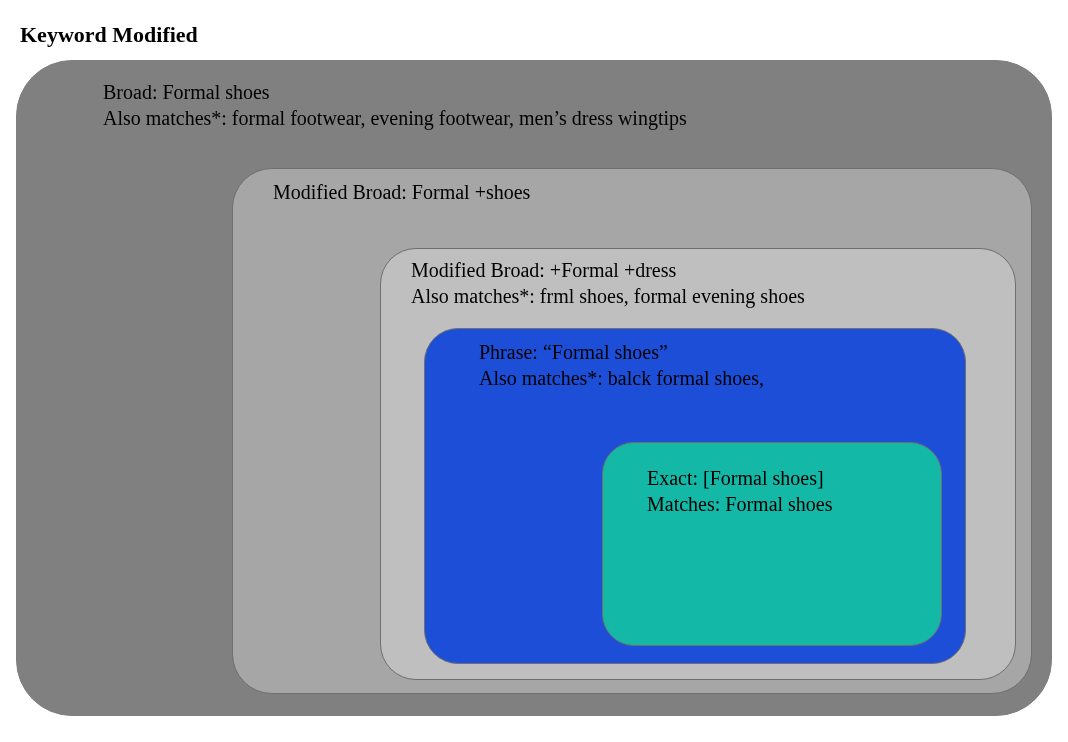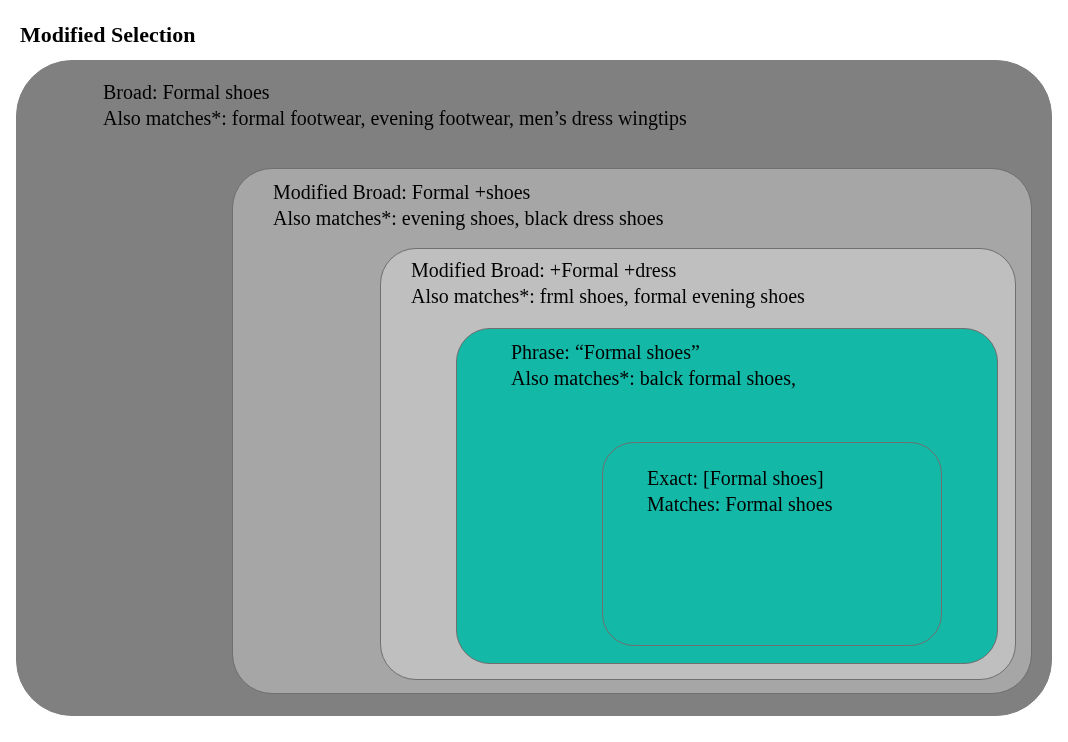--- a/index.html
+++ b/index.html
@@ -53,53 +53,52 @@
     
     .l3 {
       left: 364px; top: 188px;
       width: 636px; height: 432px;
       background: #bfbfbf;
       border-radius: 36px;
     }
     .l3 .text { left: 30px; top: 8px; }
     
     .l4 {
-      left: 440px; top: 268px;
+      left: 408px; top: 268px;
       width: 542px; height: 336px;
-      background: #14b8a6;
+      background: #1d4ed8;
       border-radius: 34px;
     }
     .l4 .text { left: 54px; top: 10px; }
     
     .l5 {
       left: 586px; top: 382px;
       width: 340px; height: 204px;
       background: #14b8a6;
       border-radius: 32px;
     }
     .l5 .text { left: 44px; top: 22px; }
   </style>
 </head>
 <body>
 
-<div class="title">Modified Selection</div>
+<div class="title">Keyword Modified</div>
 
 <div class="diagram-wrap">
 
   <div class="box l1">
     <div class="text">
       <div>Broad: Formal shoes</div>
       <div>Also matches*: formal footwear, evening footwear, men’s dress wingtips</div>
     </div>
   </div>
 
   <div class="box l2">
     <div class="text">
       <div>Modified Broad: Formal +shoes</div>
-      <div>Also matches*: evening shoes, black dress shoes</div>
     </div>
   </div>
 
   <div class="box l3">
     <div class="text">
       <div>Modified Broad: +Formal +dress</div>
       <div>Also matches*: frml shoes, formal evening shoes</div>
     </div>
   </div>
 

